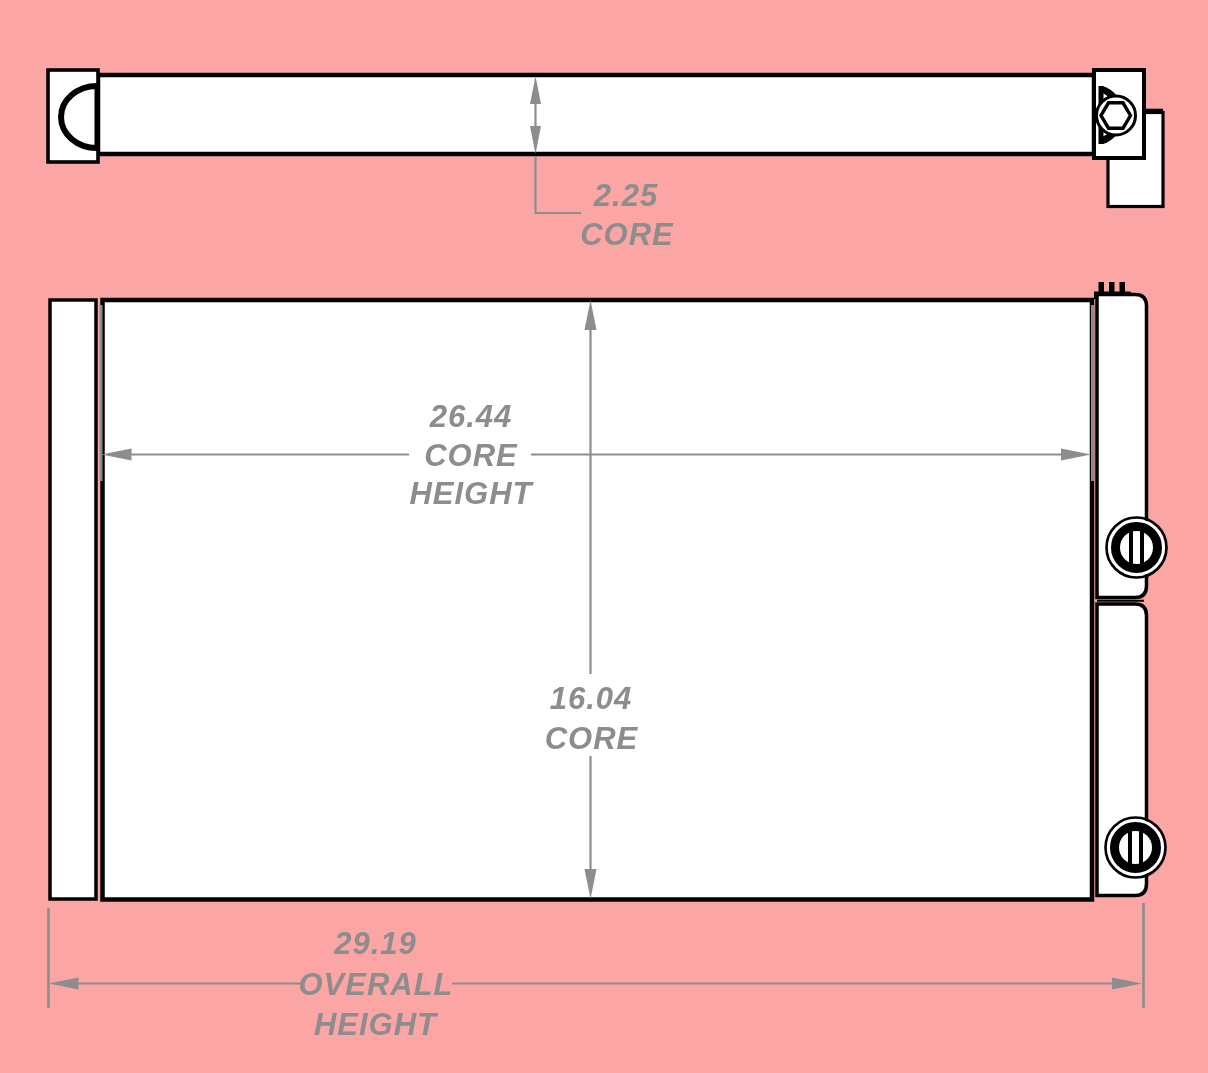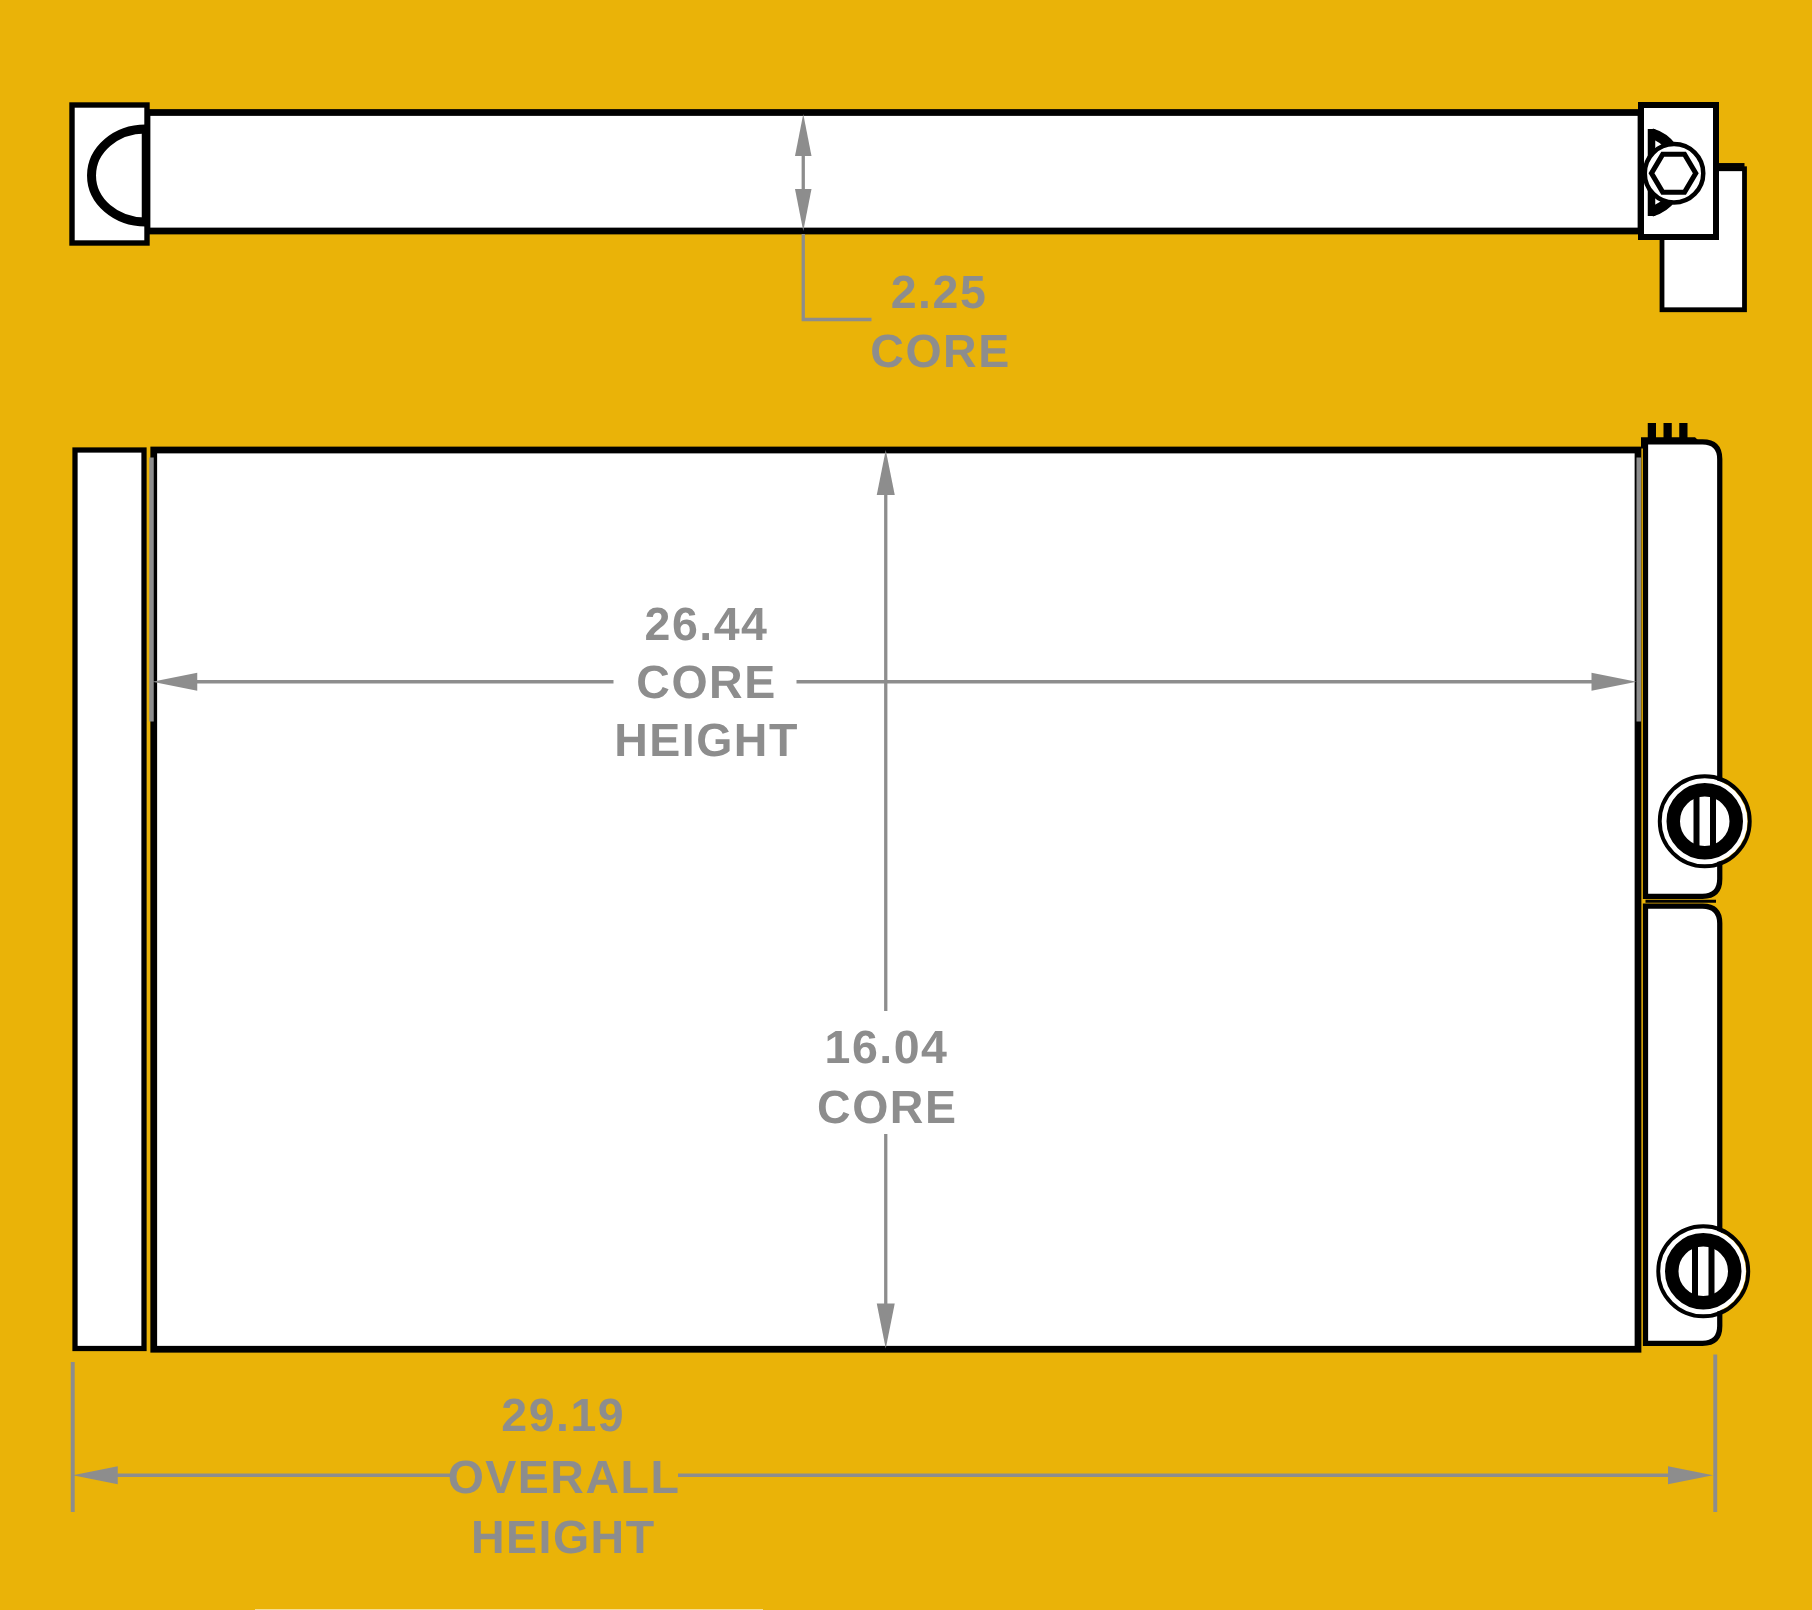--- a/index.html
+++ b/index.html
@@ -1,17 +1,17 @@
 <!DOCTYPE html>
 <html><head>
 <meta charset="utf-8">
 <style>
   html,body{margin:0;padding:0;background:#ffffff;}
-  .canvas{position:relative;width:1208px;height:1073px;background:#eab308;overflow:hidden;
-          font-family:"Liberation Sans",sans-serif;}
+  .canvas{position:relative;width:1208px;height:1073px;background:#fca5a5;overflow:hidden;
+          font-family:"Liberation Sans",sans-serif;font-style:italic;}
   svg{display:block;}
   .dim-text{font-family:"Liberation Sans",sans-serif;font-weight:bold;font-size:31px;letter-spacing:1px;}
 </style>
 </head>
 <body>
 
 <div class="canvas">
 <svg width="1208" height="1073" viewBox="0 0 1208 1073" xmlns="http://www.w3.org/2000/svg">
 
   <g fill="none" stroke="#000000">

